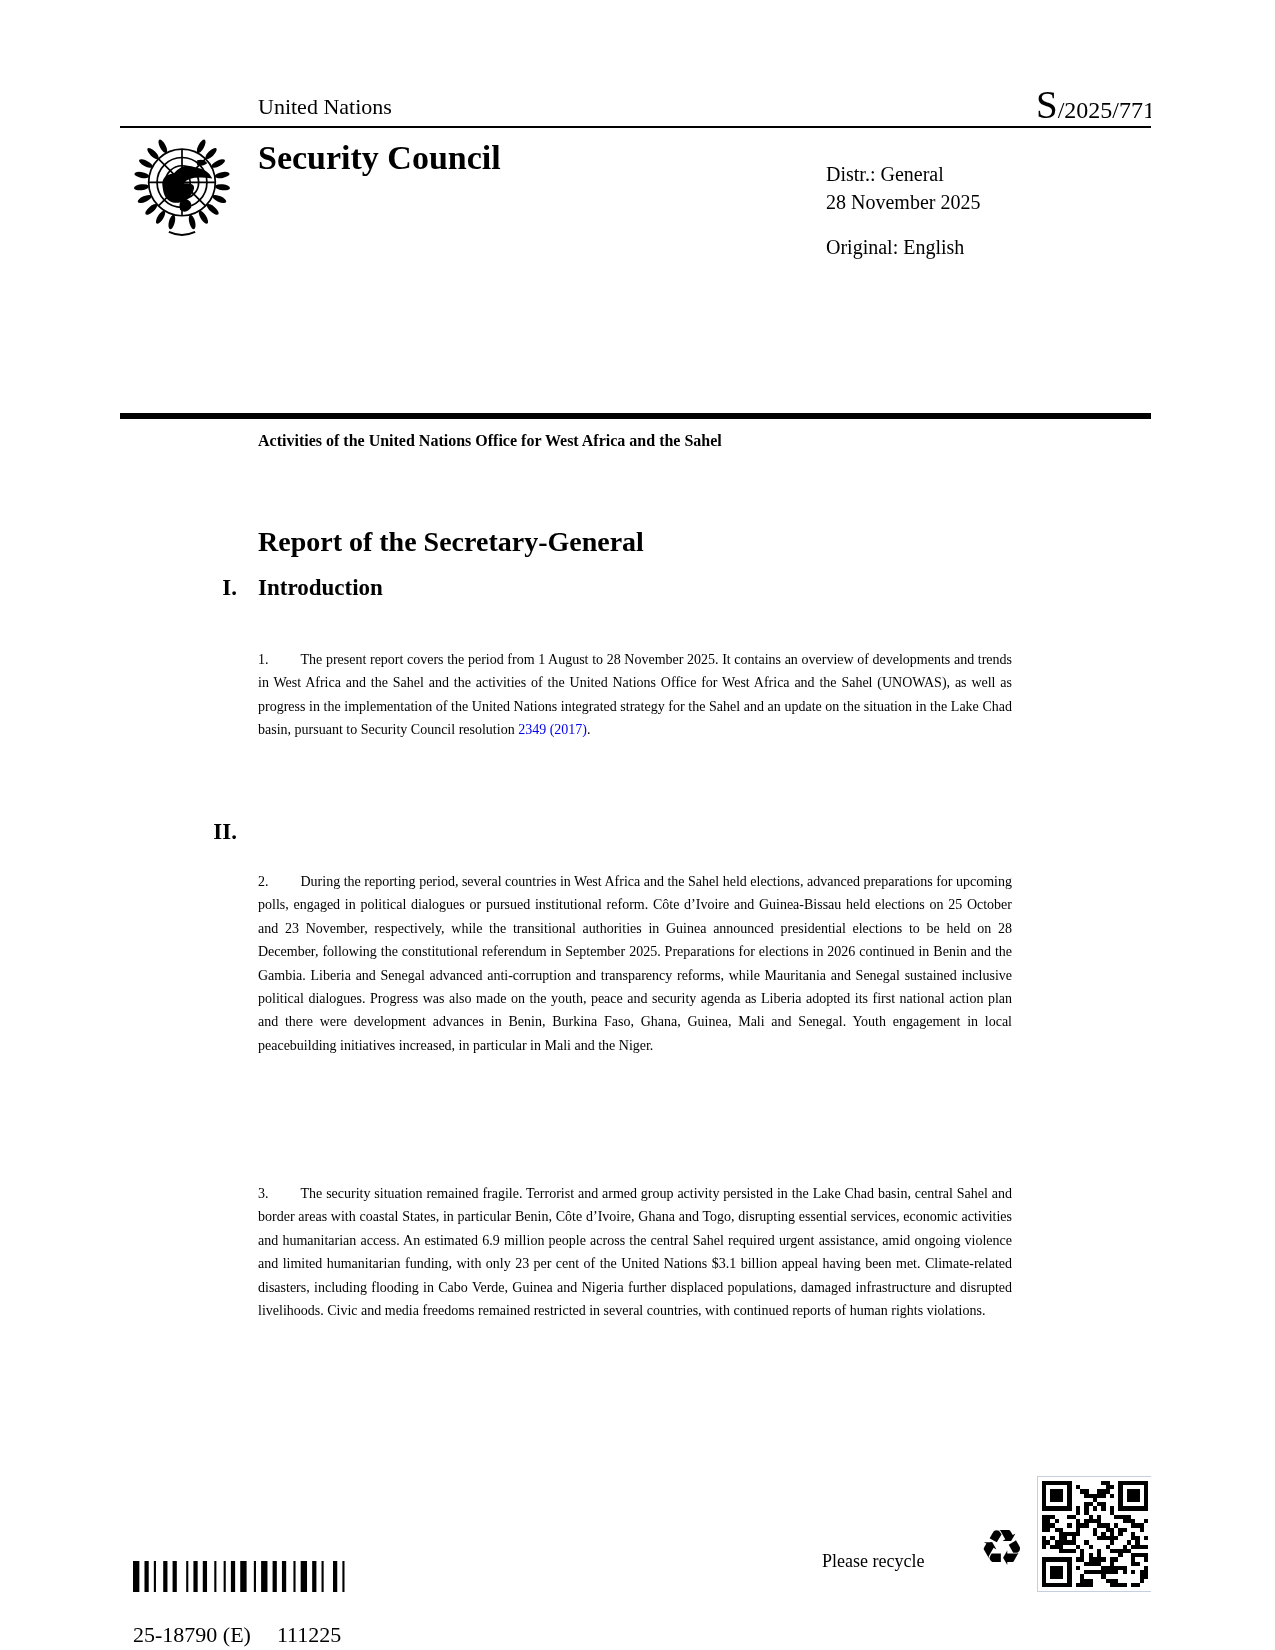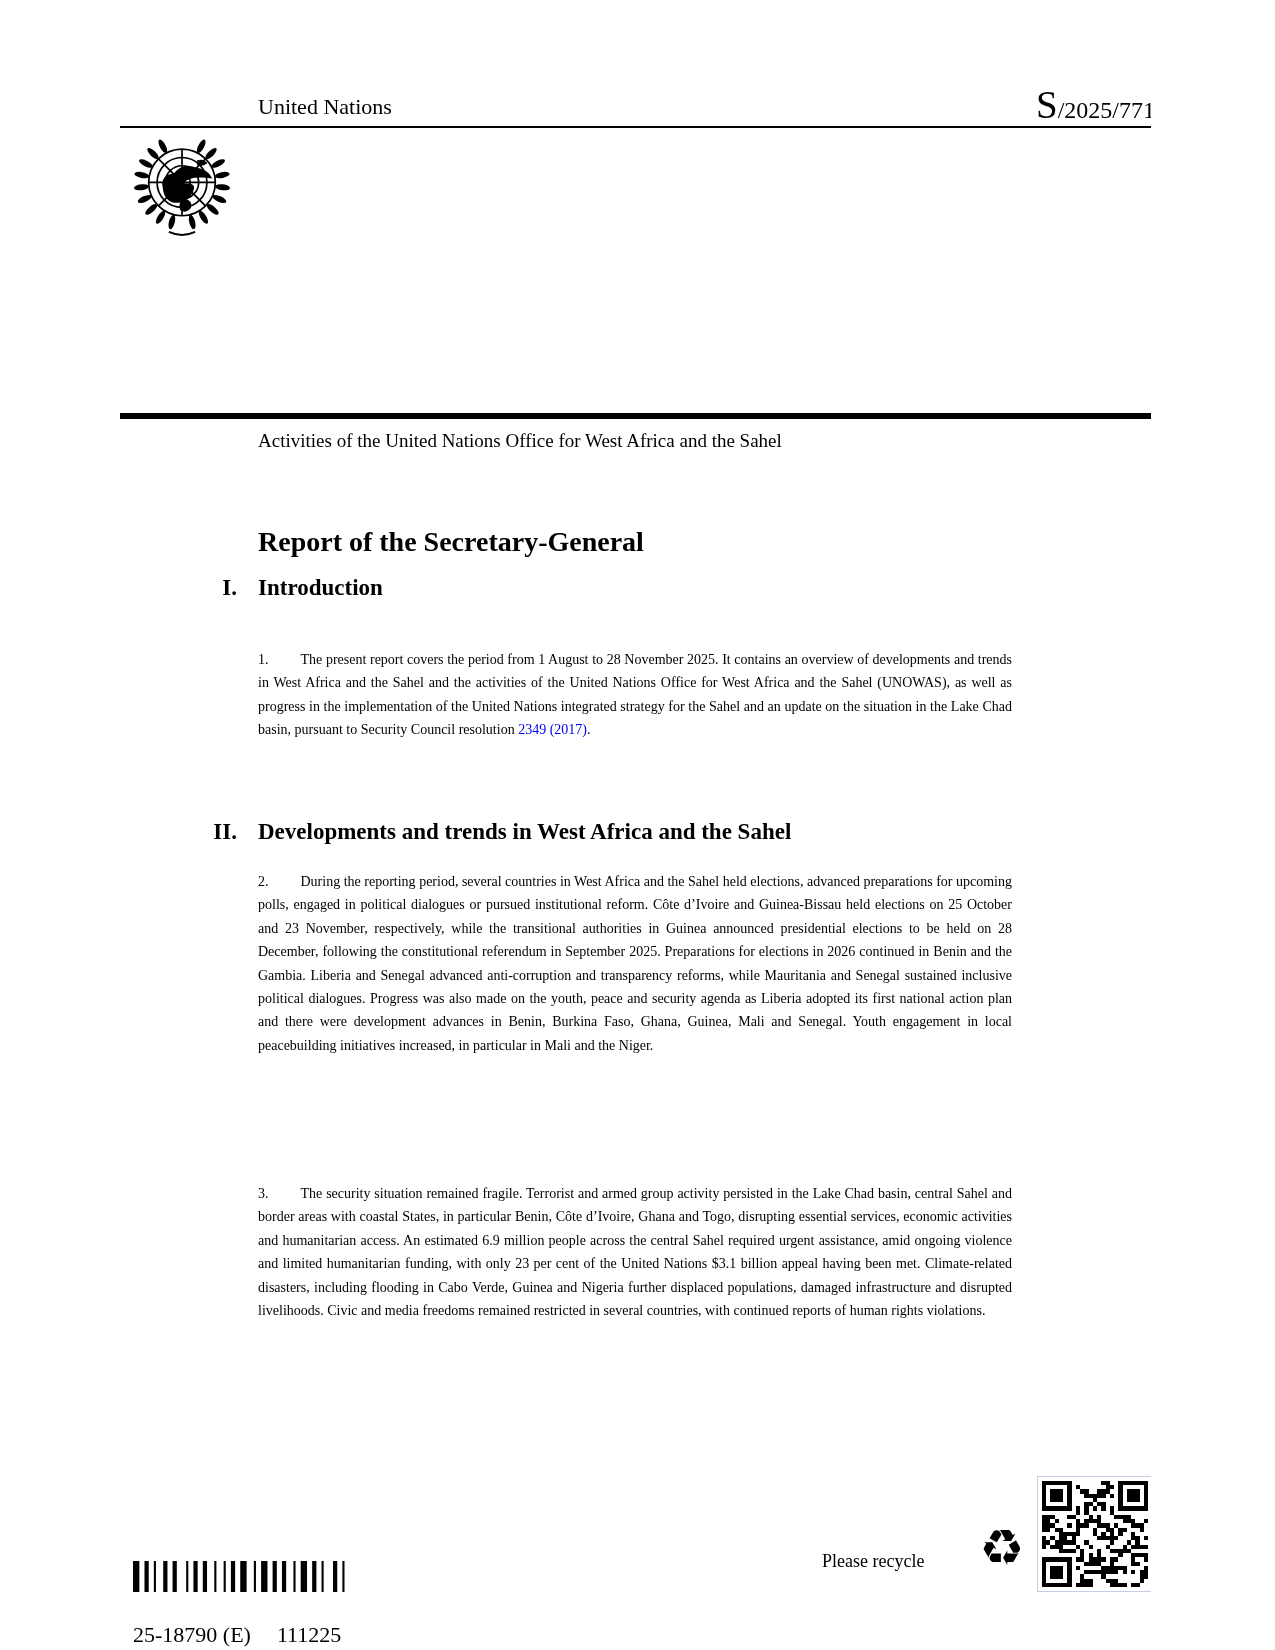--- a/index.html
+++ b/index.html
@@ -13,21 +13,21 @@
   .rule-thin{position:absolute;left:120px;top:126px;width:1038px;height:2px;background:#000}
   .rule-thick{position:absolute;left:120px;top:413px;width:1031px;height:6px;background:#000}
 
   .emblem{position:absolute;left:126px;top:138px;width:112px;height:106px}
   .organ{position:absolute;left:258px;top:139px;font-size:34px;font-weight:bold}
 
   .distr-block{position:absolute;left:826px;top:160px;font-size:20px;line-height:28px}
   .distr-block .orig{margin-top:17px}
 
   .doc-title{position:absolute;left:258px;top:426px;width:716px;
-             font-size:19px;font-weight:normal;line-height:30px}
+             font-size:16px;font-weight:bold;line-height:30px}
   .doc-subtitle{position:absolute;left:258px;top:526px;font-size:28px;font-weight:bold}
 
   .sec-heading{position:absolute;left:120px;width:1000px;display:flex;
                font-size:23px;font-weight:bold;line-height:28px}
   .sec-num{width:117px;text-align:right;flex:0 0 auto}
   .sec-title{margin-left:21px}
   .h1-pos{top:574px}
   .h2-pos{top:818px}
 
   .para{position:absolute;left:258px;width:754px;font-size:14px;line-height:23.4px;
@@ -90,37 +90,42 @@
         <ellipse cx="15.165355432057872" cy="36.688974617352315" rx="2.9" ry="7.4" transform="rotate(280.4 15.165355432057872 36.688974617352315)"></ellipse>
         <ellipse cx="14.784896921685252" cy="48.795360716413285" rx="2.9" ry="7.4" transform="rotate(263.2 14.784896921685252 48.795360716413285)"></ellipse>
         <ellipse cx="18.001408965474667" cy="60.47283404456991" rx="2.9" ry="7.4" transform="rotate(246 18.001408965474667 60.47283404456991)"></ellipse>
         <ellipse cx="24.52719618972316" cy="70.67692313480656" rx="2.9" ry="7.4" transform="rotate(228.8 24.52719618972316 70.67692313480656)"></ellipse>
         <ellipse cx="33.77857080821178" cy="78.49494083279342" rx="2.9" ry="7.4" transform="rotate(211.60000000000002 33.77857080821178 78.49494083279342)"></ellipse>
         <ellipse cx="44.928059569823375" cy="83.22761802570956" rx="2.9" ry="7.4" transform="rotate(194.4 44.928059569823375 83.22761802570956)"></ellipse>
       </g>
     <path d="M42,93 Q55,99 68,93" stroke="#000" stroke-width="2" fill="none"></path>
   </svg>
 
-
+  <div class="organ">Security Council</div>
+
+  <div class="distr-block">
+    <div>Distr.: General</div>
+    <div>28 November 2025</div>
+    <div class="orig">Original: English</div>
+  </div>
 
   <div class="rule-thick"></div>
 
   <div class="doc-title">Activities of the United Nations Office for West Africa and the Sahel</div>
   <div class="doc-subtitle">Report of the Secretary-General</div>
 
   <div class="sec-heading h1-pos">
     <span class="sec-num">I.</span>
     <span class="sec-title">Introduction</span>
   </div>
 
   <p class="para p1-pos"><span>1.</span><span class="ptab"></span><span>The present report covers the period from 1 August to 28 November 2025. It contains an overview of developments and trends in West Africa and the Sahel and the activities of the United Nations Office for West Africa and the Sahel (UNOWAS), as well as progress in the implementation of the United Nations integrated strategy for the Sahel and an update on the situation in the Lake Chad basin, pursuant to Security Council resolution </span><a class="doclink" style="color: rgb(0, 0, 238);">2349 (2017)</a><span>.</span></p>
 
   <div class="sec-heading h2-pos">
     <span class="sec-num">II.</span>
-    <span class="sec-title">Developments and trends in West Africa and the Sahel</span>
   </div>
 
   <p class="para p2-pos"><span>2.</span><span class="ptab"></span><span>During the reporting period, several countries in West Africa and the Sahel held elections, advanced preparations for upcoming polls, engaged in political dialogues or pursued institutional reform. Côte d’Ivoire and Guinea-Bissau held elections on 25 October and 23 November, respectively, while the transitional authorities in Guinea announced presidential elections to be held on 28 December, following the constitutional referendum in September 2025. Preparations for elections in 2026 continued in Benin and the Gambia. Liberia and Senegal advanced anti-corruption and transparency reforms, while Mauritania and Senegal sustained inclusive political dialogues. Progress was also made on the youth, peace and security agenda as Liberia adopted its first national action plan and there were development advances in Benin, Burkina Faso, Ghana, Guinea, Mali and Senegal. Youth engagement in local peacebuilding initiatives increased, in particular in Mali and the Niger.</span></p>
 
   <p class="para p3-pos"><span>3.</span><span class="ptab"></span><span>The security situation remained fragile. Terrorist and armed group activity persisted in the Lake Chad basin, central Sahel and border areas with coastal States, in particular Benin, Côte d’Ivoire, Ghana and Togo, disrupting essential services, economic activities and humanitarian access. An estimated 6.9 million people across the central Sahel required urgent assistance, amid ongoing violence and limited humanitarian funding, with only 23 per cent of the United Nations $3.1 billion appeal having been met. Climate-related disasters, including flooding in Cabo Verde, Guinea and Nigeria further displaced populations, damaged infrastructure and disrupted livelihoods. Civic and media freedoms remained restricted in several countries, with continued reports of human rights violations.</span></p>
 
   <div class="job-line"><span>25-18790 (E)</span><span class="datecode">111225</span></div>
 
   <svg class="barcode" id="barcode-svg" preserveAspectRatio="none" aria-hidden="true" viewBox="0 0 155.8000000000001 31">
       <rect x="0" y="0" width="4.65" height="31" fill="#000"></rect>

